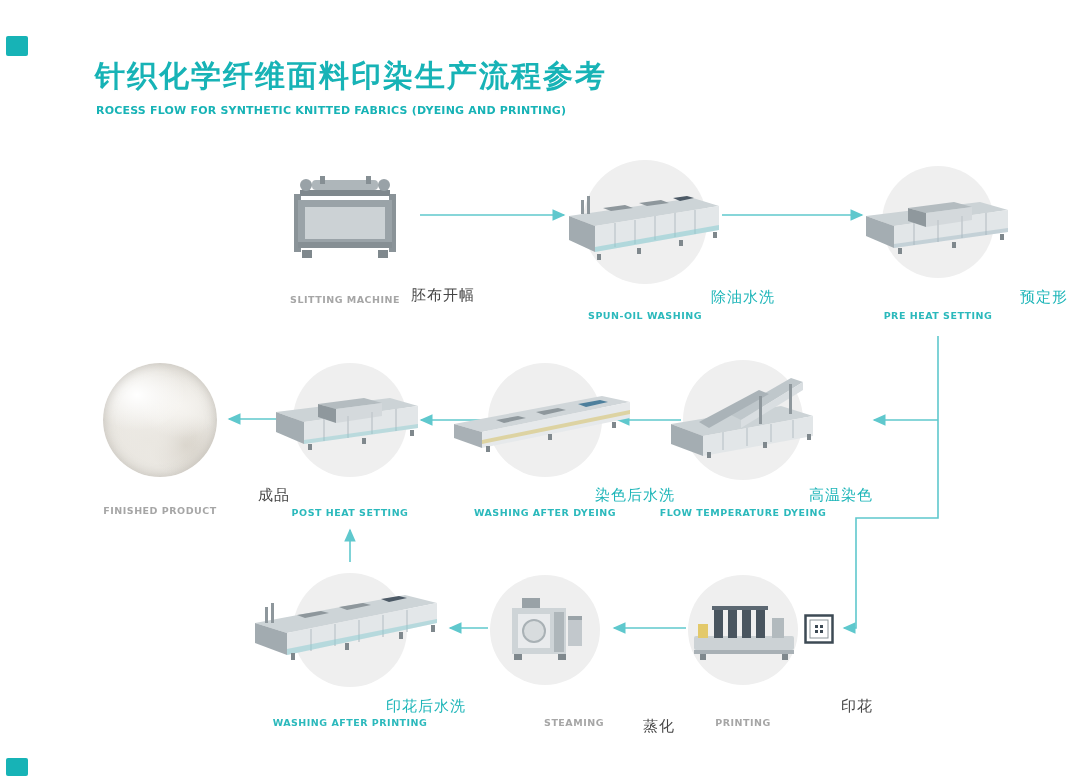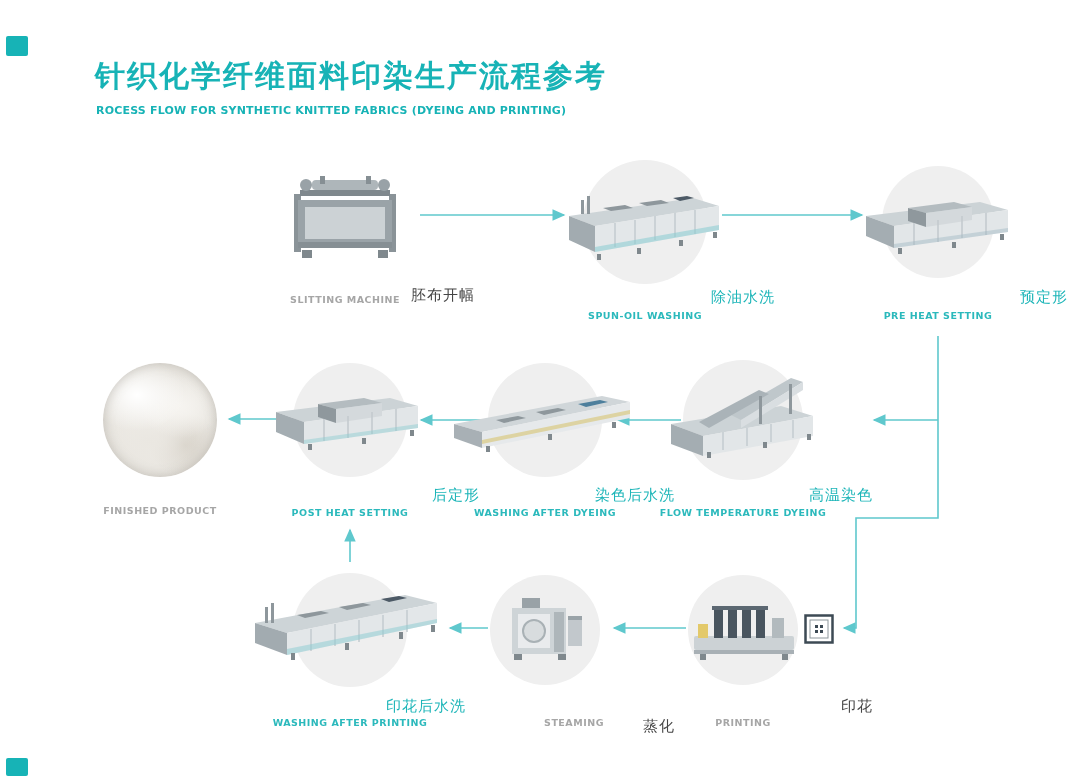--- a/index.html
+++ b/index.html
@@ -186,24 +186,24 @@
       <polygon points="46,18 64,23 64,37 46,31" fill="#8f989d"></polygon>
       <g stroke="#c2c9cd" stroke-width="1.5" fill="none">
         <path d="M52 33 v22 M76 30 v22 M100 26 v22 M124 23 v22"></path>
       </g>
       <polygon points="32,54 146,38 146,42 32,58" fill="#89ccd1" opacity="0.45"></polygon>
       <rect x="36" y="58" width="4" height="6" fill="#7f888d"></rect>
       <rect x="90" y="52" width="4" height="6" fill="#7f888d"></rect>
       <rect x="138" y="44" width="4" height="6" fill="#7f888d"></rect>
     </svg>
   </div>
-  <div class="lz" style="left:350px;top:486px;">后定形</div>
   <div class="le" style="left:350px;top:507px;">POST HEAT SETTING</div>
 
   <div class="fabric" style="left:103px;top:363px;width:114px;height:114px;"></div>
+  <div class="lz dark" style="left:160px;top:486px;">成品</div>
   <div class="le gray" style="left:160px;top:505px;">FINISHED PRODUCT</div>
 
   <div class="circle" style="left:688px;top:575px;width:110px;height:110px;"></div>
   <div class="machine" style="left:690px;top:600px;width:110px;height:60px;">
     <svg viewBox="0 0 110 60">
       <rect x="4" y="36" width="100" height="14" rx="2" fill="#ccd2d5"></rect>
       <rect x="4" y="50" width="100" height="4" fill="#a8b0b5"></rect>
       <rect x="8" y="24" width="10" height="14" fill="#e3c96a"></rect>
       <g fill="#49555f">
         <rect x="24" y="8" width="9" height="30"></rect>

